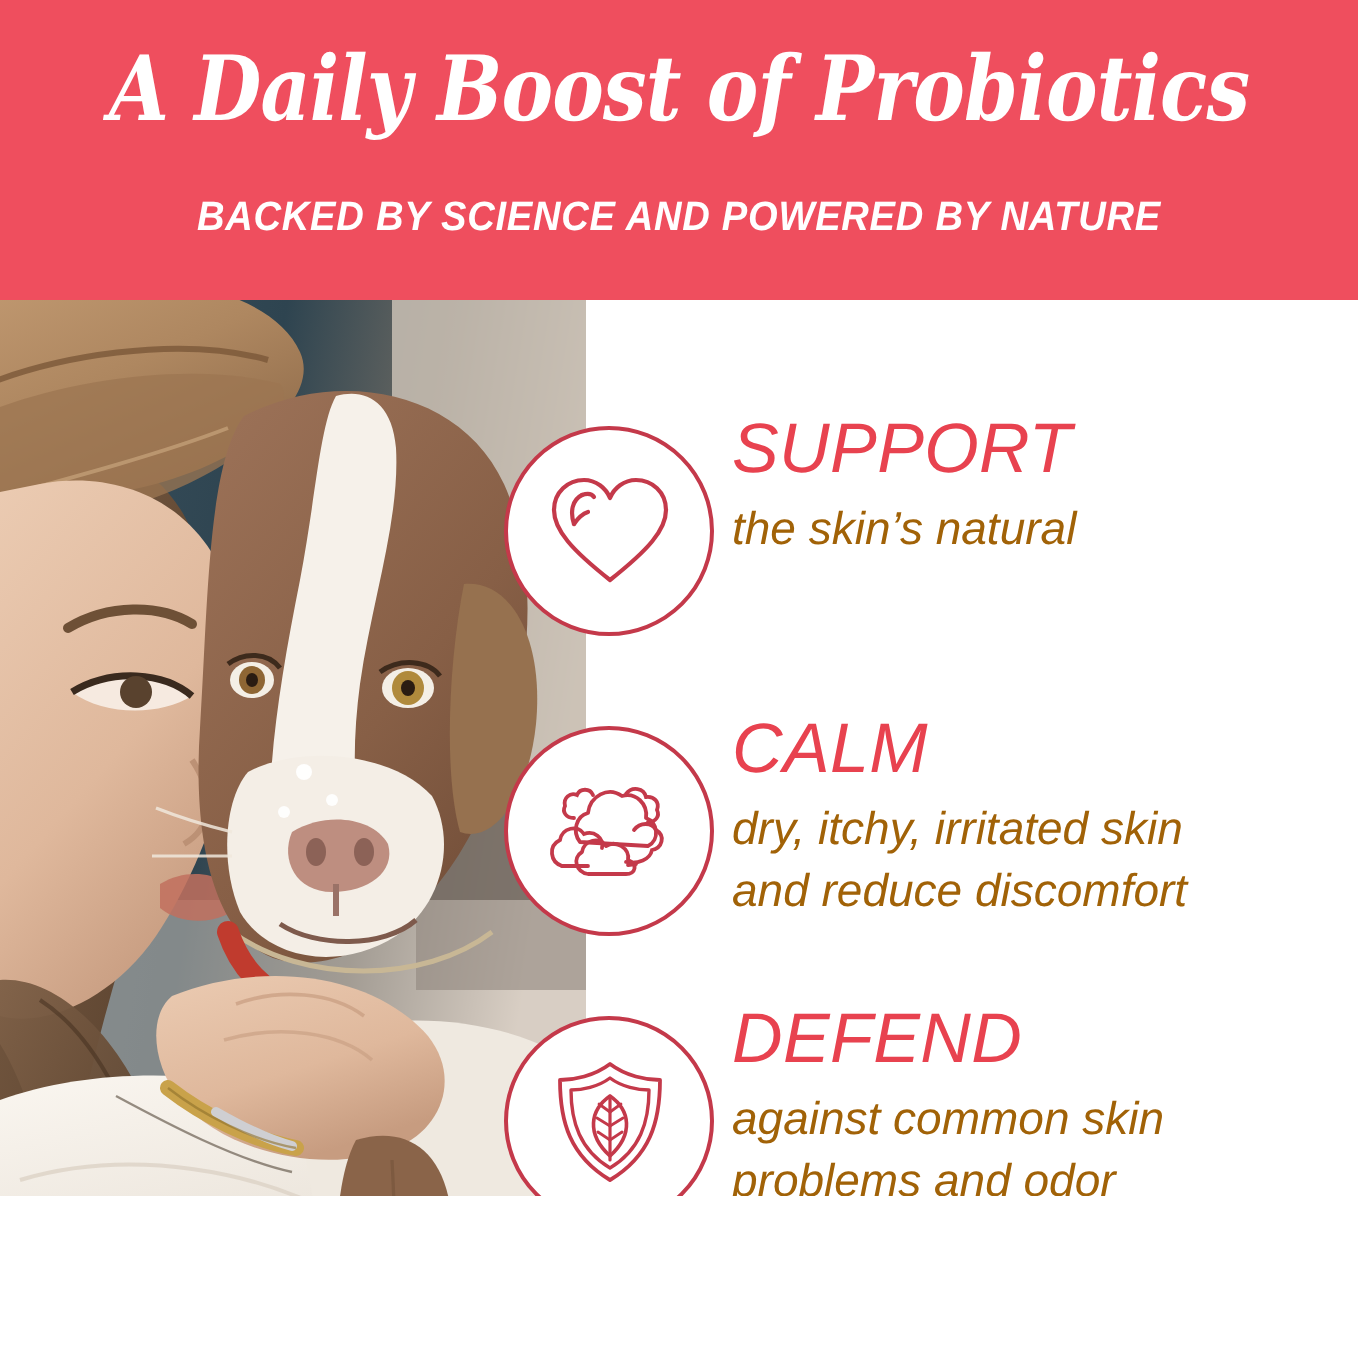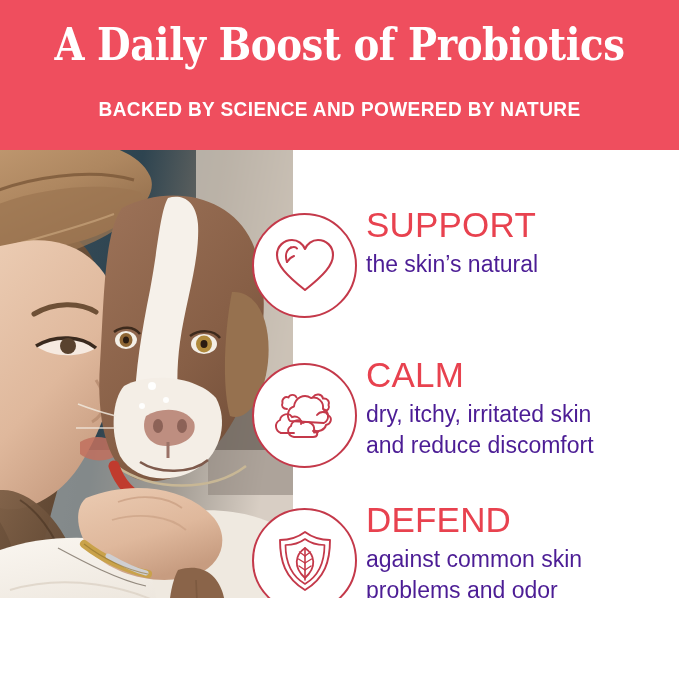--- a/index.html
+++ b/index.html
@@ -9,20 +9,21 @@
   }
   body {
     font-family: "Liberation Sans", sans-serif;
   }
   #poster {
     position: relative;
     width: 679px;
     height: 598px;
     overflow: hidden;
     background: #ffffff;
+    font-style: italic;
   }
 
   
   #header-band {
     position: absolute;
     left: 0;
     top: 0;
     width: 679px;
     height: 150px;
     background: #EF4E5E;
@@ -112,21 +113,21 @@
     color: #E8424F;
     font-family: "Liberation Sans", sans-serif;
     font-weight: normal;
     font-size: 35px;
     line-height: 40px;
     letter-spacing: 0.2px;
     margin: 0;
     padding: 0;
   }
   .benefit-desc {
-    color: #4c1d95;
+    color: #a16207;
     font-family: "Liberation Sans", sans-serif;
     font-weight: normal;
     font-size: 23px;
     line-height: 30.5px;
     margin: 4px 0 0 0;
     padding: 0;
   }
 </style>
 </head>
 <body>

